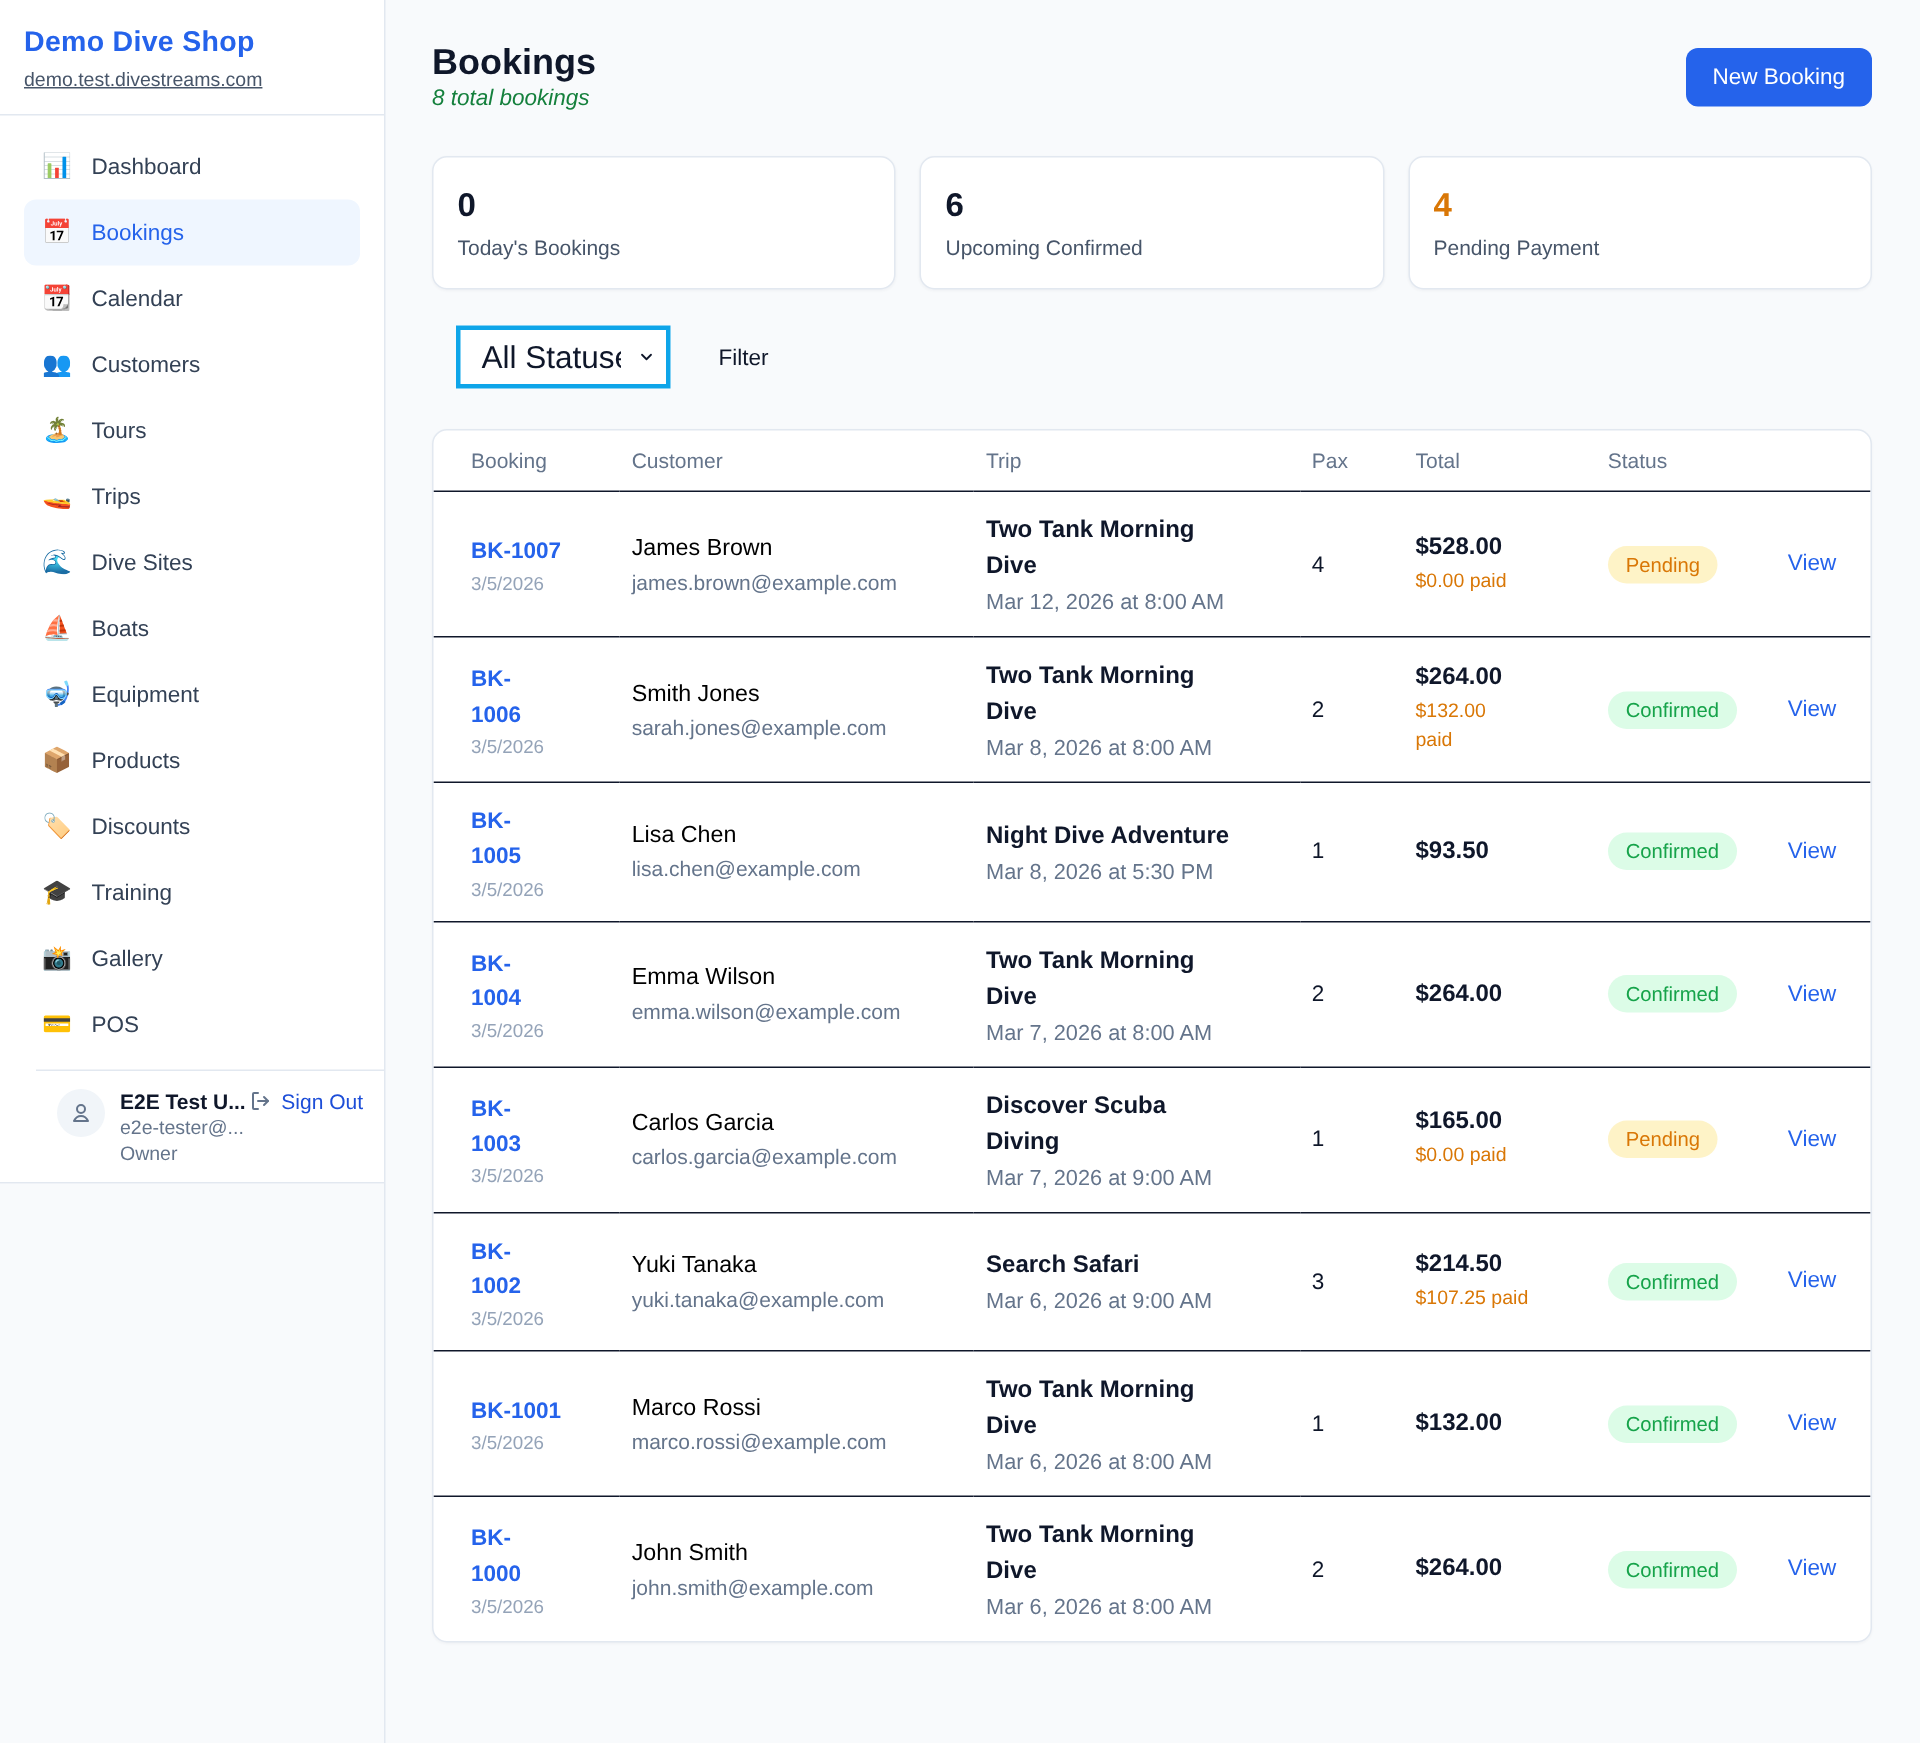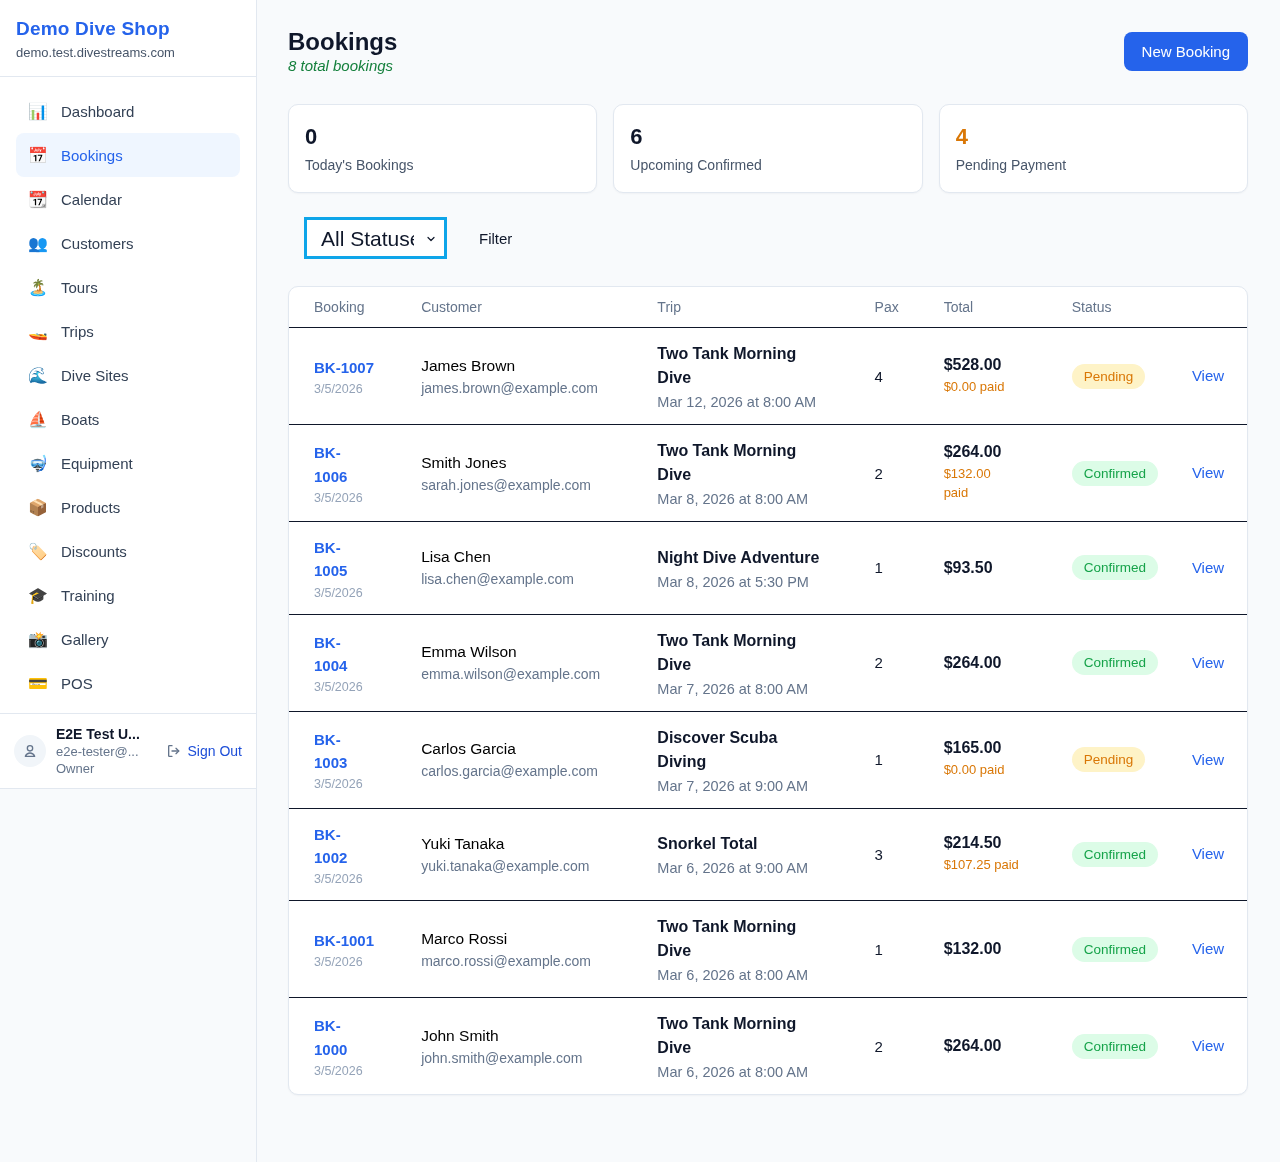--- a/index.html
+++ b/index.html
@@ -8,31 +8,31 @@
     background:#f8fafc;
     font-family:"Liberation Sans", sans-serif;
     color:#0f172a;
     position:relative;
   }
   
   .rail { position:absolute; left:0; top:0; width:257px; height:1162px; border-right:1px solid #e2e8f0; }
   .sidebar { background:#ffffff; border-bottom:1px solid #e2e8f0; width:256px; }
   .sb-header { padding:18px 16px 16px 16px; border-bottom:1px solid #e2e8f0; }
   .sb-title { color:#2563eb; font-size:19px; font-weight:700; letter-spacing:.2px; }
-  .sb-domain { color:#475569; font-size:13px; margin-top:5px; }
+  .sb-domain { color:#475569; font-size:13px; margin-top:5px;text-decoration:underline; }
   .nav { padding:12px 16px 8px 16px; }
   .nav-item {
     display:flex; align-items:center; gap:13px;
     padding:10px 12px; border-radius:8px; cursor:pointer;
     color:#334155; font-size:15px; height:44px;
   }
   .nav-item.active { background:#eff6ff; color:#2563eb; font-weight:500; }
   .nav-icon { width:20px; font-size:16px; text-align:center; flex:0 0 20px; }
   
-  .sb-footer { border-top:1px solid #e2e8f0; padding:12px 14px; display:flex; align-items:center; gap:10px; }
+  .sb-footer { border-top:1px solid #e2e8f0; padding:12px 14px; display:flex; align-items:flex-start; gap:10px;margin-left:24px; }
   .avatar { width:32px; height:32px; border-radius:50%; background:#f1f5f9; display:flex; align-items:center; justify-content:center; flex:0 0 32px; }
   .sb-user { flex:1; min-width:0; }
   .sb-user-name { font-size:14px; font-weight:700; color:#0f172a; white-space:nowrap; }
   .sb-user-email { font-size:13px; color:#64748b; margin-top:2px; white-space:nowrap; }
   .sb-user-role { font-size:13px; color:#64748b; margin-top:2px; }
   .signout { display:flex; align-items:center; gap:6px; color:#1d4ed8; font-size:14px; background:none; border:none; cursor:pointer; font-family:inherit; white-space:nowrap; }
   
   .main { margin-left:257px; padding:28px 32px 30px 31px; }
   .page-head { display:flex; justify-content:space-between; align-items:flex-start; }
   .page-title { font-size:24px; font-weight:700; color:#0f172a; }
@@ -374,21 +374,21 @@
     <td>
       <div class="bk-id lines">BK-
 1002</div>
       <div class="bk-date">3/5/2026</div>
     </td>
     <td>
       <div class="cust-name">Yuki Tanaka</div>
       <div class="cust-email">yuki.tanaka@example.com</div>
     </td>
     <td>
-      <div class="trip-name lines">Snorkel Total</div>
+      <div class="trip-name lines">Search Safari</div>
       <div class="trip-date">Mar 6, 2026 at 9:00 AM</div>
     </td>
     <td class="c-pax">3</td>
     <td>
       <div class="total-amount">$214.50</div>
       <div class="total-paid lines">$107.25 paid</div>
     </td>
     <td><span class="badge badge--confirmed">Confirmed</span></td>
     <td><a class="view-link">View</a></td>
   </tr>

